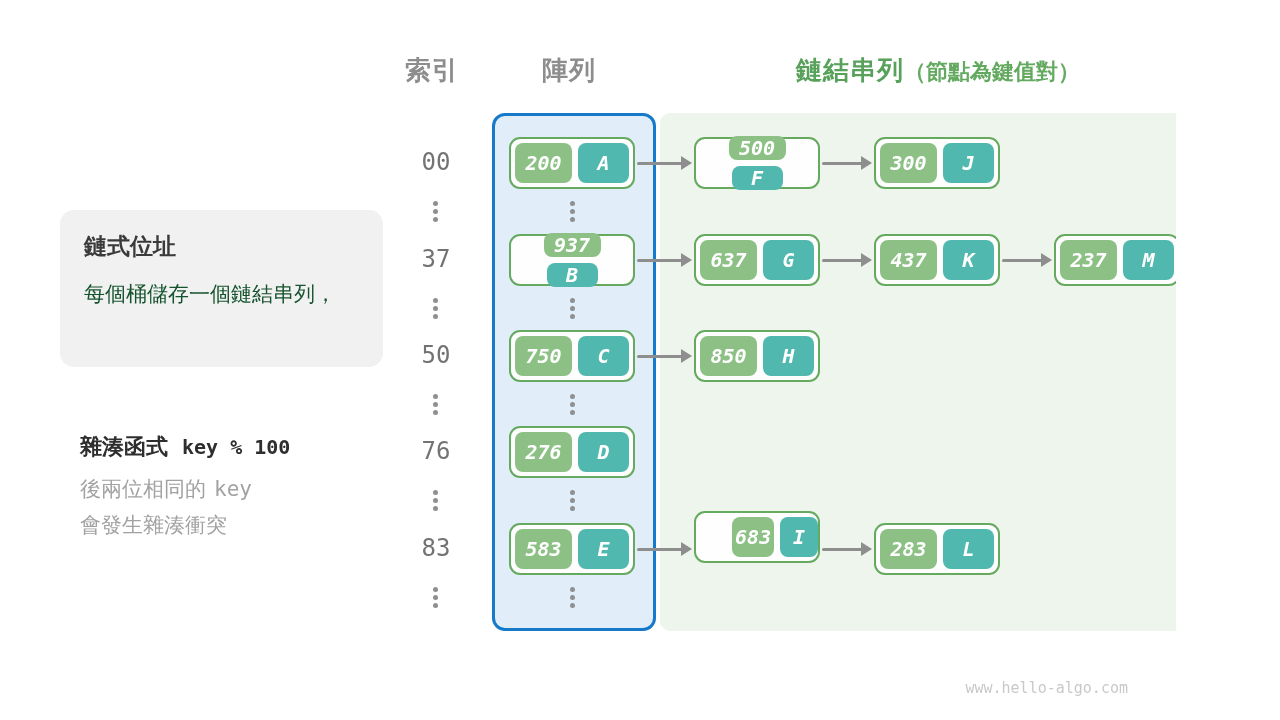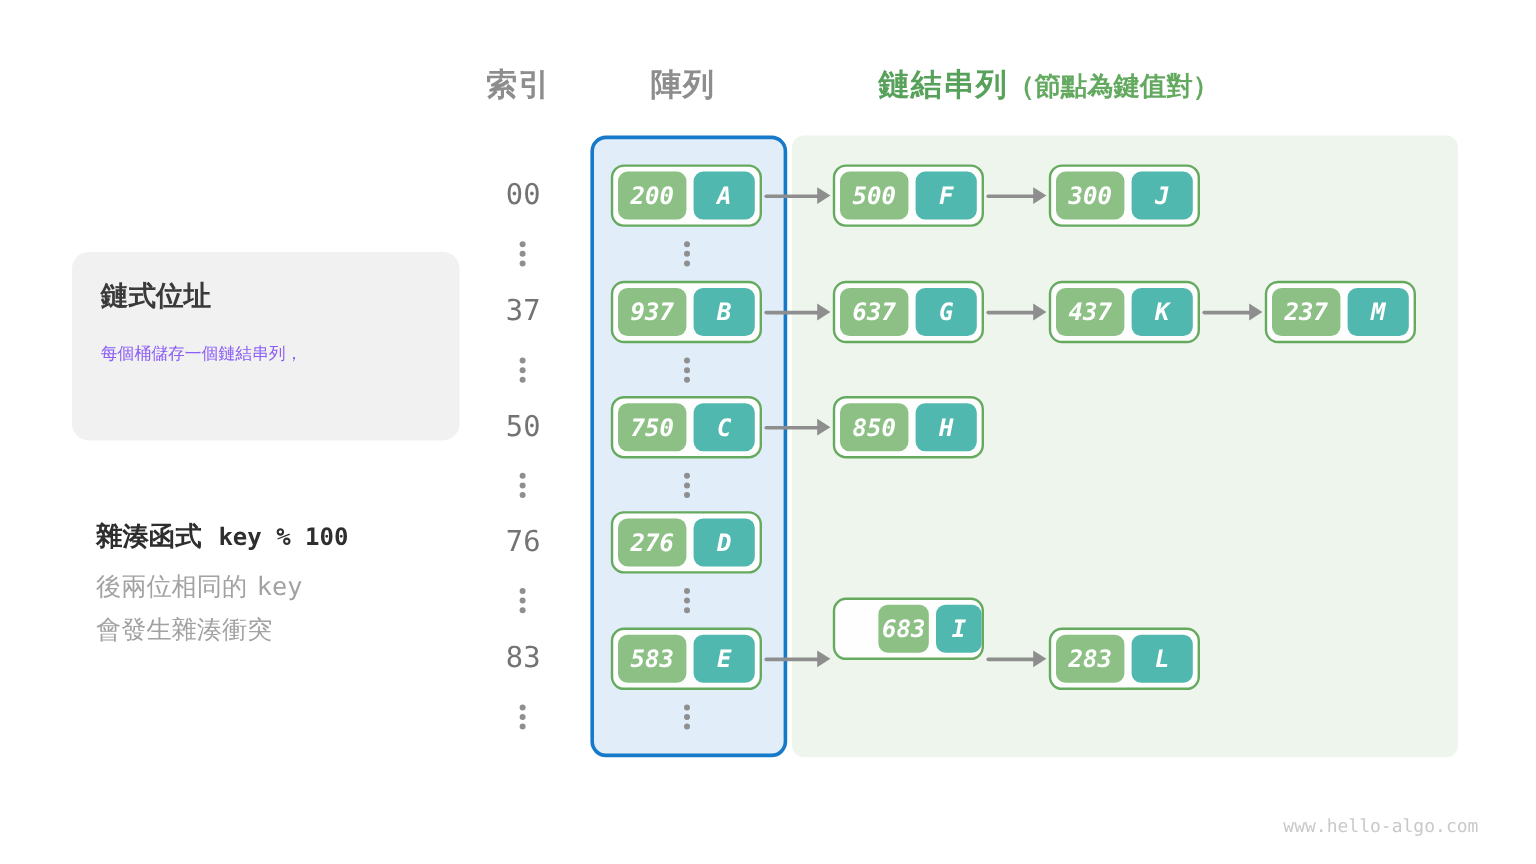--- a/index.html
+++ b/index.html
@@ -1,33 +1,33 @@
 <!DOCTYPE html>
 <html><head>
 <meta charset="utf-8">
 <style>
   html,body { margin:0; padding:0; background:#ffffff; }
   #stage {
-    position:relative; width:1280px; height:720px; background:#ffffff;
+    position:relative; width:1176px; height:720px; background:#ffffff;
     overflow:hidden; font-family:"Liberation Sans", sans-serif;
   }
   
   .col-header {
     position:absolute; font-size:26px; font-weight:bold; color:#8d8d8d;
     white-space:nowrap; letter-spacing:1px;
   }
   #list-header { color:#57a15a; }
   #list-header .note { font-size:22px; font-weight:600; color:#63a95f; letter-spacing:0; }
   
   #info-box {
     position:absolute; left:60px; top:210px; width:323px; height:157px;
     background:#f1f1f1; border-radius:14px; box-sizing:border-box; padding:21px 24px;
   }
   #info-box .title { font-size:23px; font-weight:bold; color:#3a3a3a; margin-bottom:13px; }
-  #info-box .body { font-size:14px; color:#8b5cf6; line-height:38px; }
+  #info-box .body { font-size:21px; color:#14532d; line-height:38px; }
   
   #hash-note { position:absolute; left:80px; top:432px; }
   #hash-note .title { font-size:22px; font-weight:bold; color:#2e2e2e; white-space:nowrap; }
   #hash-note .title .code { font-family:"DejaVu Sans Mono",monospace; font-size:20px; margin-left:14px; }
   #hash-note .body { font-size:21px; color:#a2a2a2; line-height:36px; margin-top:9px; }
   #hash-note .body .code { font-family:"DejaVu Sans Mono",monospace; margin-left:8px; }
   
   #list-region {
     position:absolute; left:660px; top:113px; width:555px; height:518px;
     background:#eef5ec; border-radius:10px;
@@ -69,21 +69,21 @@
     font-family:"DejaVu Sans Mono",monospace; font-size:15px; color:#c9c9c9;
   }
 </style>
 </head>
 <body>
 
 <div id="stage">
 
   <div class="col-header" style="left:405px; top:53px;">索引</div>
   <div class="col-header" style="left:542px; top:53px;">陣列</div>
-  <div class="col-header" id="list-header" style="left:732px; top:53px;">
+  <div class="col-header" id="list-header" style="left:796px; top:53px;">
     <span>鏈結串列</span><span class="note">（節點為鍵值對）</span>
   </div>
 
   <div id="info-box">
     <div class="title">鏈式位址</div>
     <div class="body">
       <div>每個桶儲存一個鏈結串列，</div>
     </div>
   </div>
 
@@ -103,21 +103,21 @@
   <div id="diagram">
       <div class="index-label" style="left: 406px; top: 148px;">00</div>
       <div class="node" style="left: 509px; top: 137px;">
         <div class="cell key">200</div>
         <div class="cell val">A</div>
       </div>
       <div class="arrow" style="left: 637px; width: 55px; top: 156px;">
         <div class="line"></div>
         <div class="head"></div>
       </div>
-      <div class="node" style="left: 694px; top: 137px;">
+      <div class="node" style="left: 694px; top: 137px; flex-direction: column;">
         <div class="cell key">500</div>
         <div class="cell val">F</div>
       </div>
       <div class="arrow" style="left: 822px; width: 50px; top: 156px;">
         <div class="line"></div>
         <div class="head"></div>
       </div>
       <div class="node" style="left: 874px; top: 137px;">
         <div class="cell key">300</div>
         <div class="cell val">J</div>
@@ -126,21 +126,21 @@
         <i></i>
         <i></i>
         <i></i>
       </div>
       <div class="vdots" style="left: 570px; top: 201px;">
         <i></i>
         <i></i>
         <i></i>
       </div>
       <div class="index-label" style="left: 406px; top: 245px;">37</div>
-      <div class="node" style="left: 509px; top: 234px;">
+      <div class="node" style="left: 509px; top: 234px; flex-direction: column;">
         <div class="cell key">937</div>
         <div class="cell val">B</div>
       </div>
       <div class="arrow" style="left: 637px; width: 55px; top: 253px;">
         <div class="line"></div>
         <div class="head"></div>
       </div>
       <div class="node" style="left: 694px; top: 234px;">
         <div class="cell key">637</div>
         <div class="cell val">G</div>
@@ -211,21 +211,21 @@
       </div>
       <div class="index-label" style="left: 406px; top: 534px;">83</div>
       <div class="node" style="left: 509px; top: 523px;">
         <div class="cell key">583</div>
         <div class="cell val">E</div>
       </div>
       <div class="arrow" style="left: 637px; width: 55px; top: 542px;">
         <div class="line"></div>
         <div class="head"></div>
       </div>
-      <div class="node" style="left: 694px; top: 498px; padding-left: 36px;">
+      <div class="node" style="left: 694px; top: 511px; padding-left: 36px;">
         <div class="cell key">683</div>
         <div class="cell val">I</div>
       </div>
       <div class="arrow" style="left: 822px; width: 50px; top: 542px;">
         <div class="line"></div>
         <div class="head"></div>
       </div>
       <div class="node" style="left: 874px; top: 523px;">
         <div class="cell key">283</div>
         <div class="cell val">L</div>

